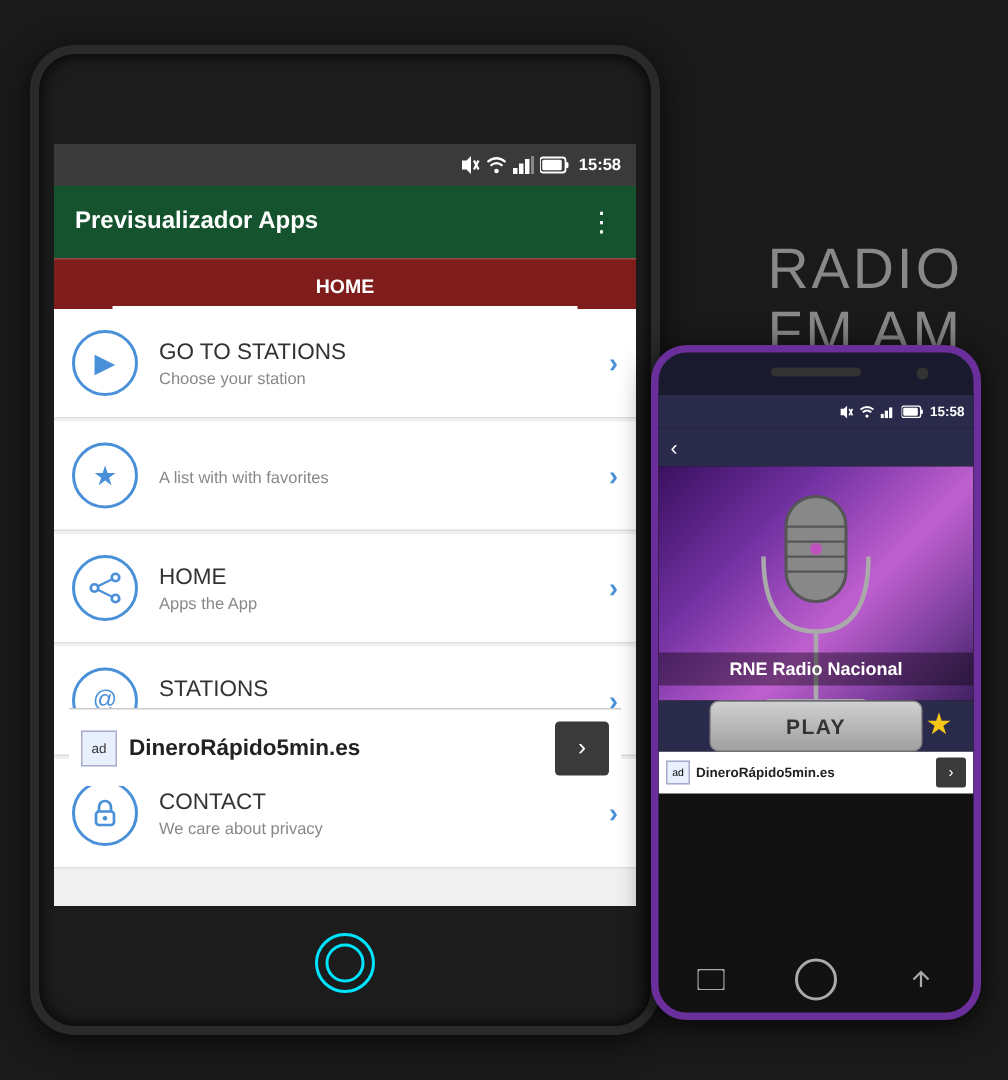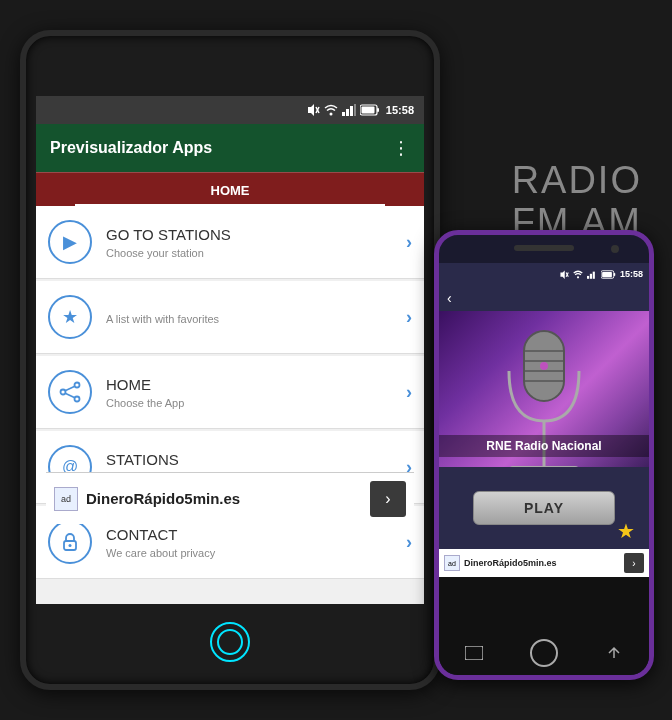--- a/index.html
+++ b/index.html
@@ -334,21 +334,21 @@
       color: white;
       font-size: 12px;
       font-weight: bold;
       background: rgba(0,0,0,0.4);
       padding: 4px 0;
     }
 
     
     .play-btn-wrap {
       background: #2a2a4a;
-      padding: 24px;
+      padding: 0;
       display: flex;
       align-items: center;
       justify-content: center;
       position: relative;
     }
     .play-btn {
       background: linear-gradient(to bottom, #d0d0d0, #a0a0a0);
       border-radius: 6px;
       padding: 8px 50px;
       color: #333;
@@ -514,21 +514,21 @@
           <svg width="22" height="22" viewBox="0 0 22 22">
             <circle cx="4" cy="11" r="2.5" fill="none" stroke="#4a90d9" stroke-width="1.8"></circle>
             <circle cx="18" cy="4" r="2.5" fill="none" stroke="#4a90d9" stroke-width="1.8"></circle>
             <circle cx="18" cy="18" r="2.5" fill="none" stroke="#4a90d9" stroke-width="1.8"></circle>
             <line x1="6.2" y1="9.8" x2="15.8" y2="5.2" stroke="#4a90d9" stroke-width="1.5"></line>
             <line x1="6.2" y1="12.2" x2="15.8" y2="16.8" stroke="#4a90d9" stroke-width="1.5"></line>
           </svg>
         </div>
         <div class="menu-text">
           <span class="menu-label">HOME</span>
-          <span class="menu-sub">Choose the App</span>
+          <span class="menu-sub">Apps the App</span>
         </div>
         <span class="menu-arrow">›</span>
       </div>
 
       <div class="menu-item">
         <div class="menu-icon-wrap">
           <span class="menu-icon" style="font-size:16px;">@</span>
         </div>
         <div class="menu-text">
           <span class="menu-label">STATIONS</span>

